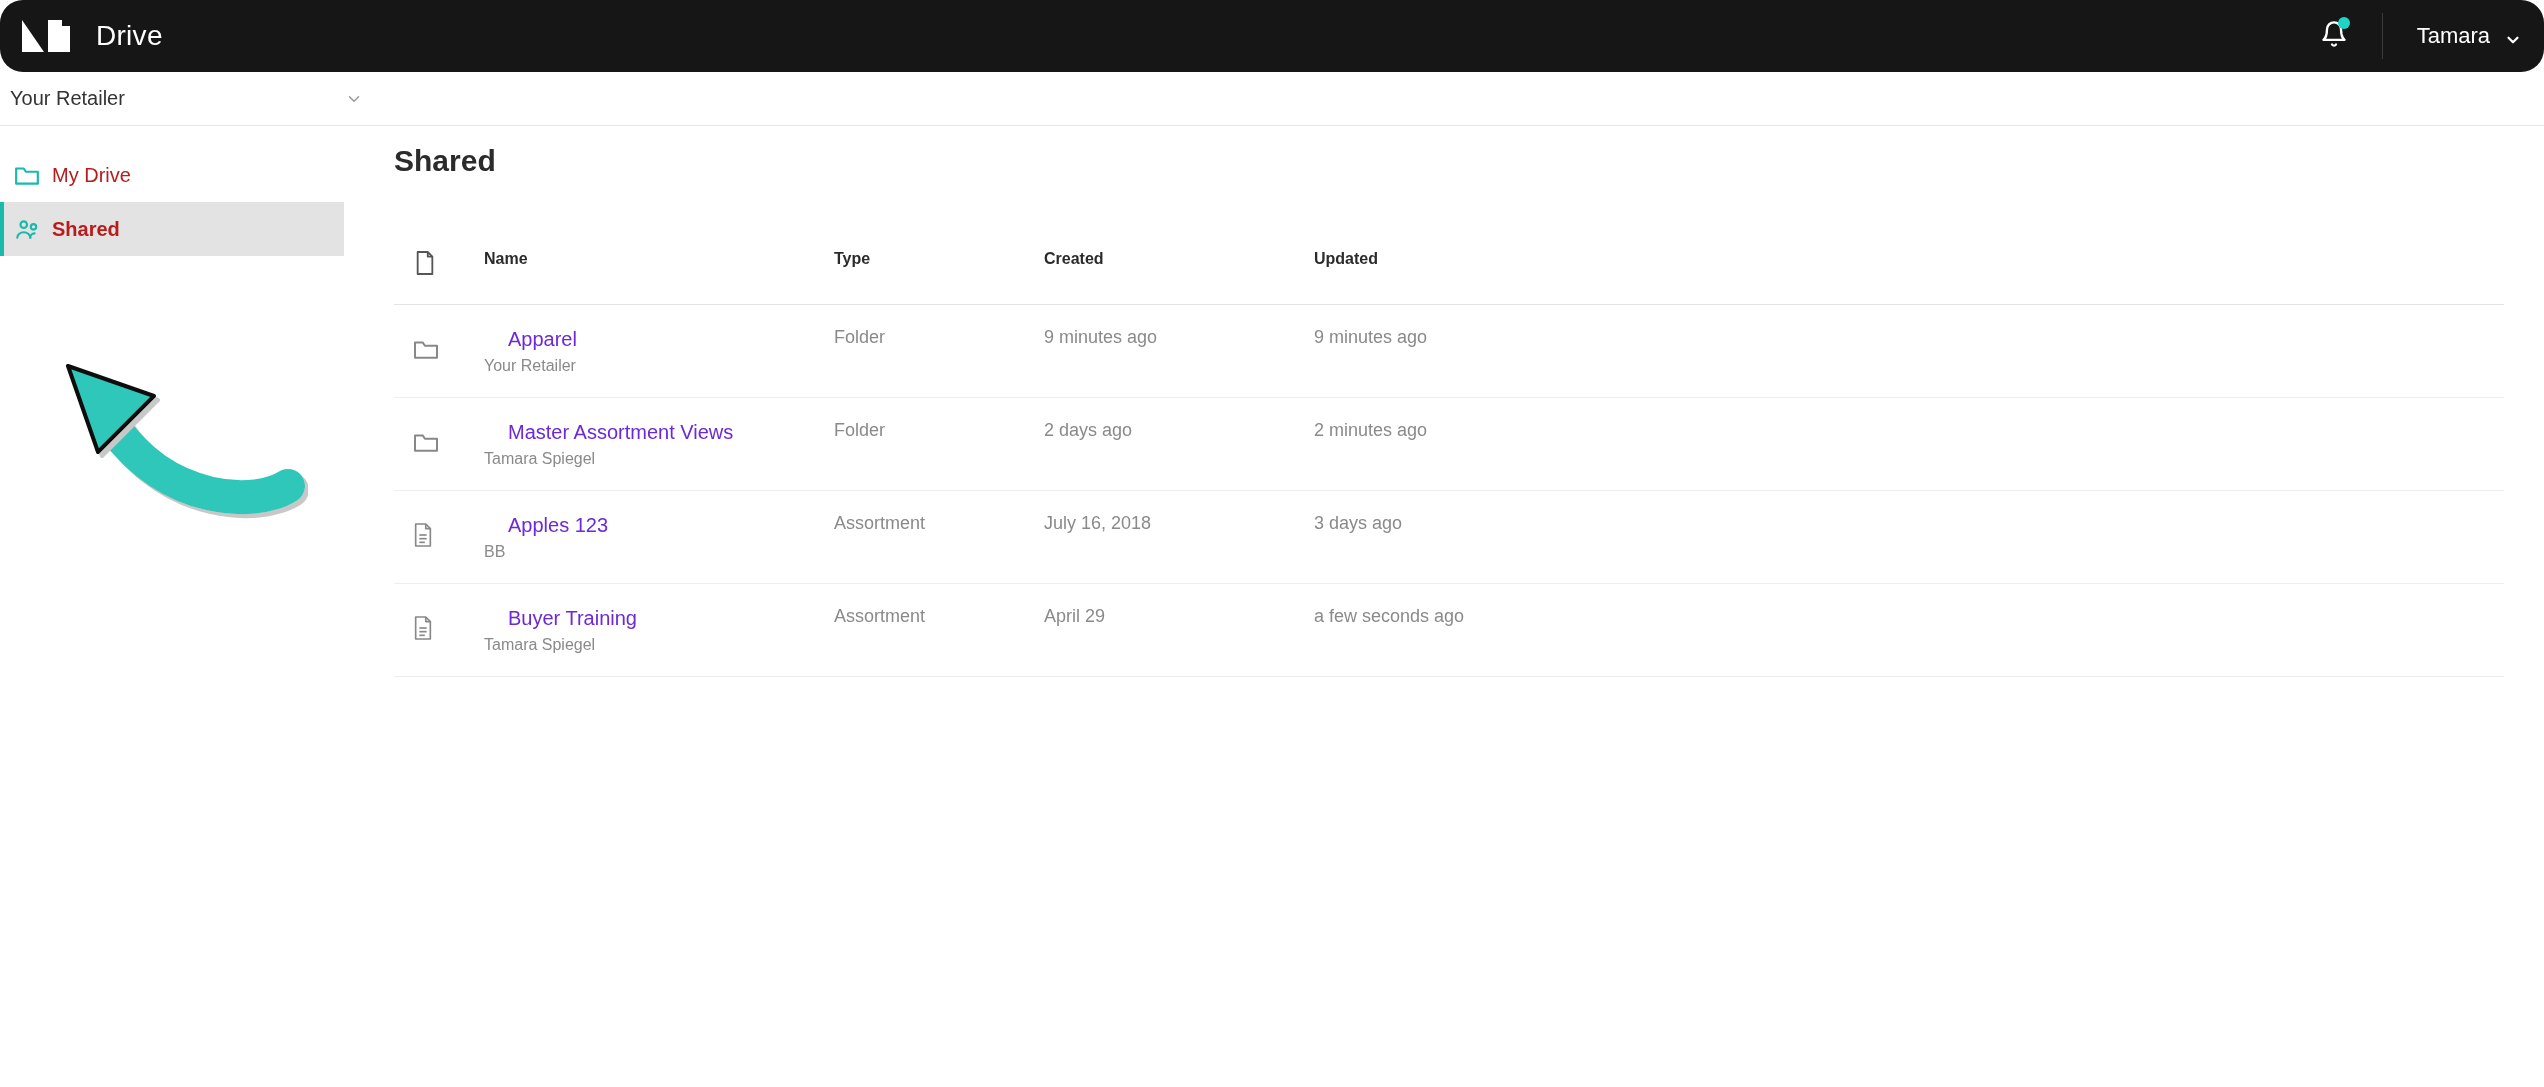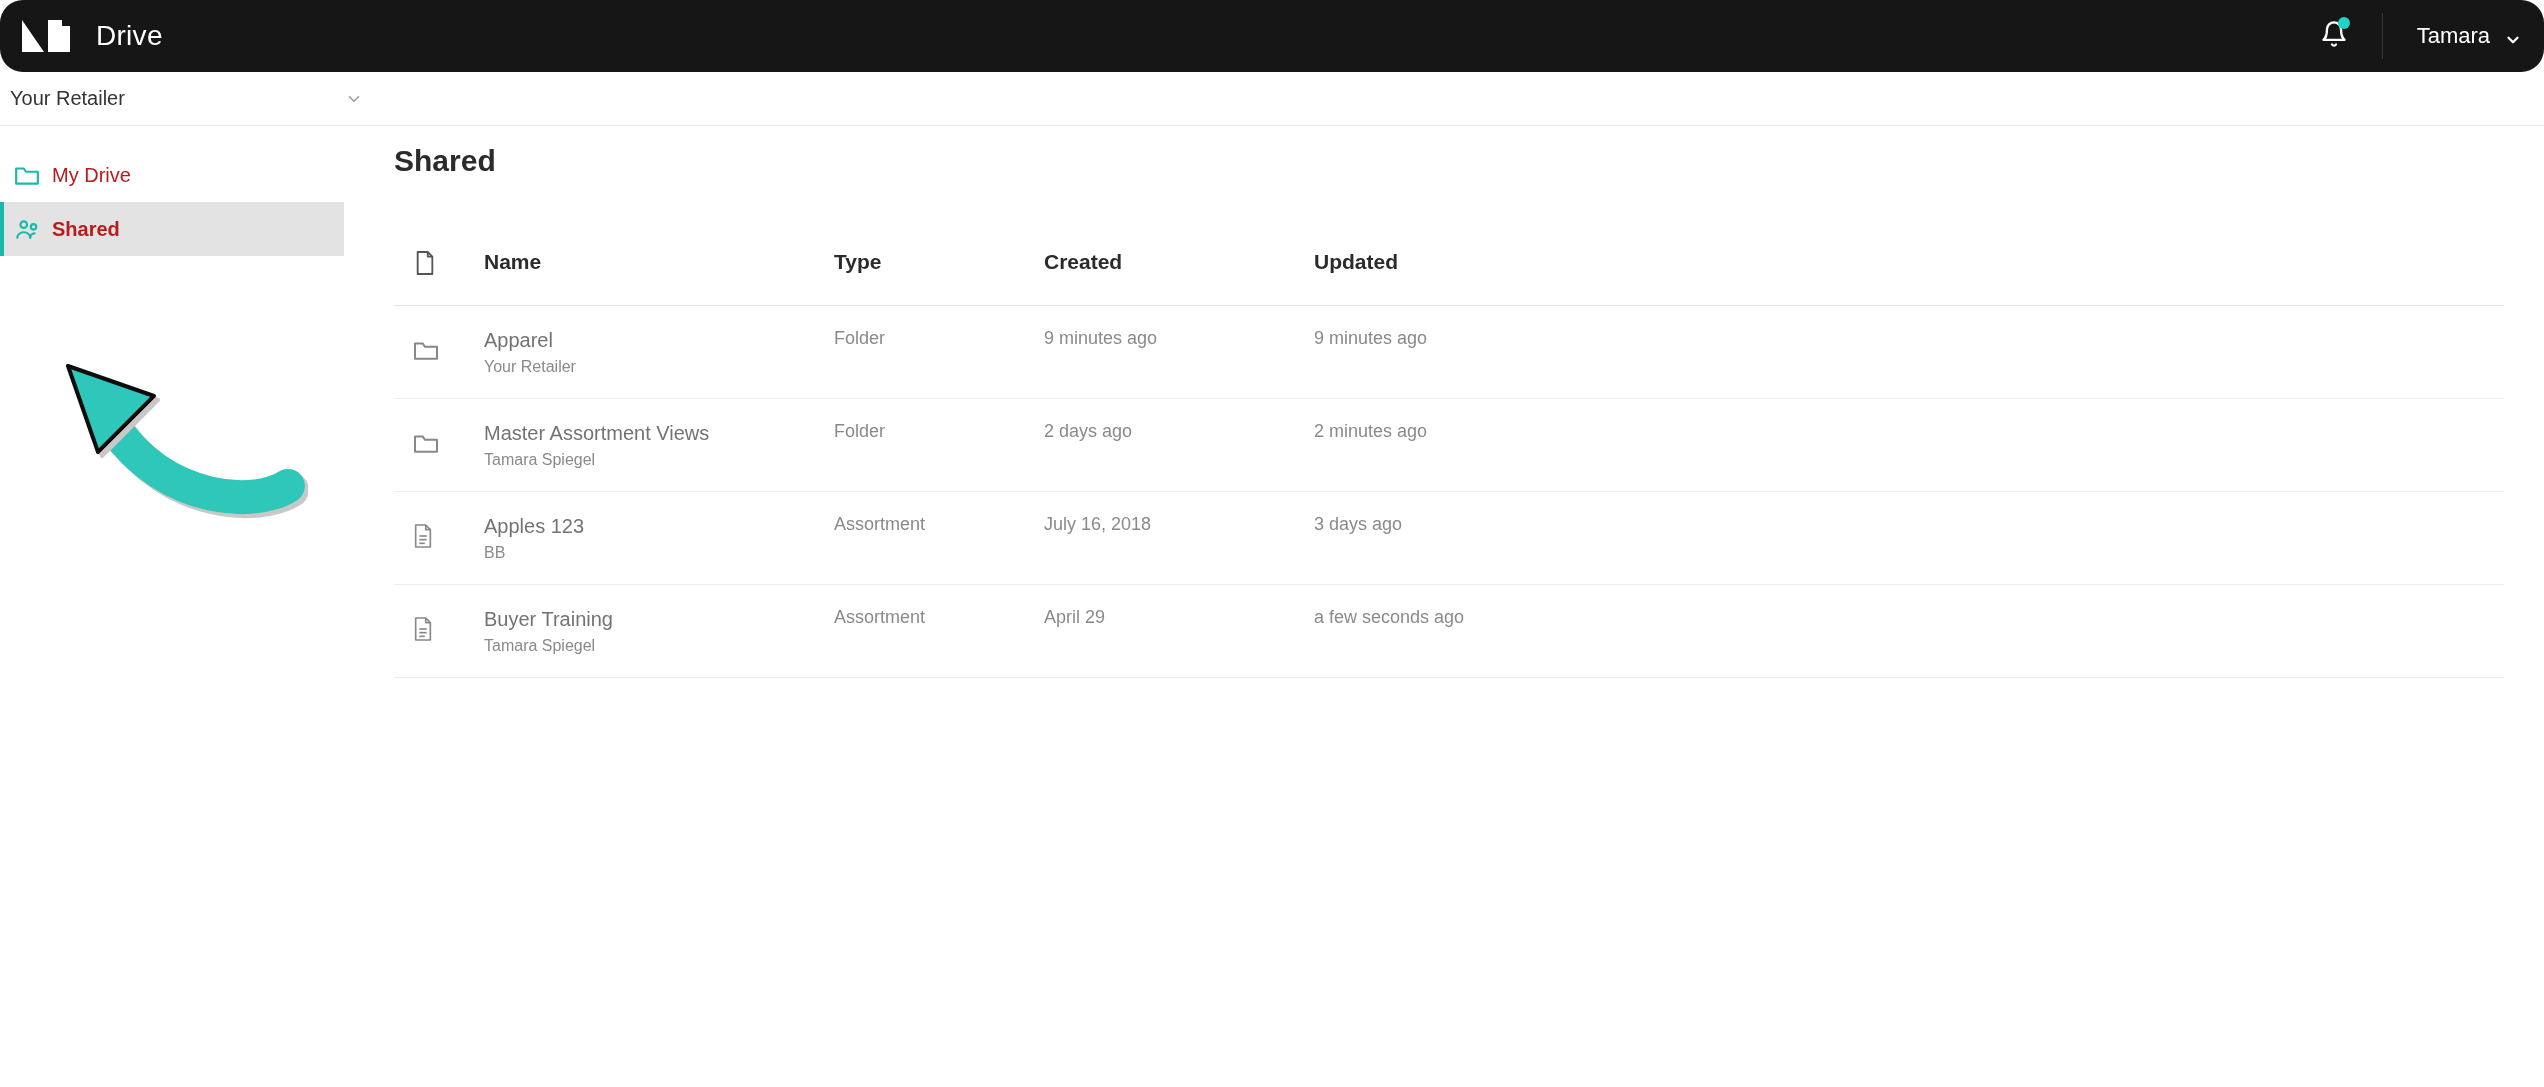--- a/index.html
+++ b/index.html
@@ -80,26 +80,26 @@
   .page-title { font-size: 30px; font-weight: 600; margin-bottom: 54px; color: #2b2b2b; }
 
   
   .tbl { width: 100%; border-collapse: collapse; table-layout: fixed; }
   .tbl col.col-icon { width: 90px; }
   .tbl col.col-name { width: 350px; }
   .tbl col.col-type { width: 210px; }
   .tbl col.col-created { width: 270px; }
   .tbl col.col-updated {}
   .tbl th, .tbl td { text-align: left; vertical-align: top; padding: 18px 0; }
-  .tbl thead th { font-size: 21px; font-weight: 600; color: #2b2b2b; border-bottom: 1px solid #e4e4e4; padding-bottom: 24px; }
+  .tbl thead th { font-size: 16px; font-weight: 600; color: #2b2b2b; border-bottom: 1px solid #e4e4e4; padding-bottom: 24px; }
   .tbl thead th:first-child { padding-left: 20px; }
   .tbl tbody tr { border-bottom: 1px solid #eee; cursor: pointer; }
   .tbl tbody td { padding-top: 22px; padding-bottom: 22px; }
   .tbl tbody td:first-child { padding-left: 18px; vertical-align: middle; }
-  .row-title { font-size: 20px; font-weight: 500; color: #737373; line-height: 1.2; }
+  .row-title { font-size: 20px; font-weight: 500; color: #6d28d9; line-height: 1.2; margin-left: 24px; }
   .row-sub { font-size: 16px; color: #8a8a8a; margin-top: 6px; }
   .meta { font-size: 18px; color: #8a8a8a; }
   .icon-cell svg { stroke: #888; }
   .hdr-icon svg { stroke: #555; }
 </style>
 </head>
 <body>
 
 <div class="topbar">
   <span class="logo">

